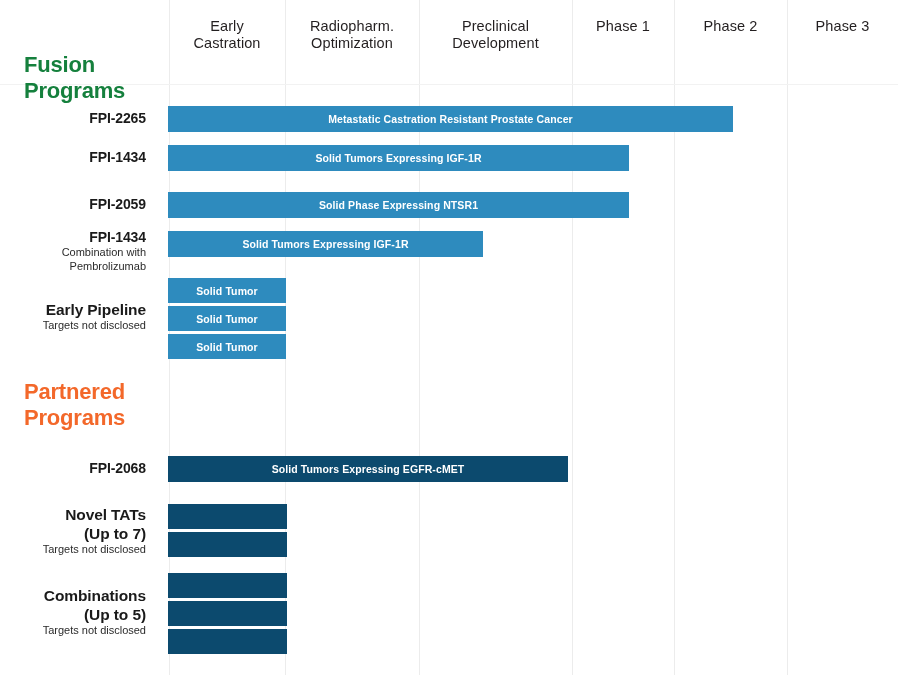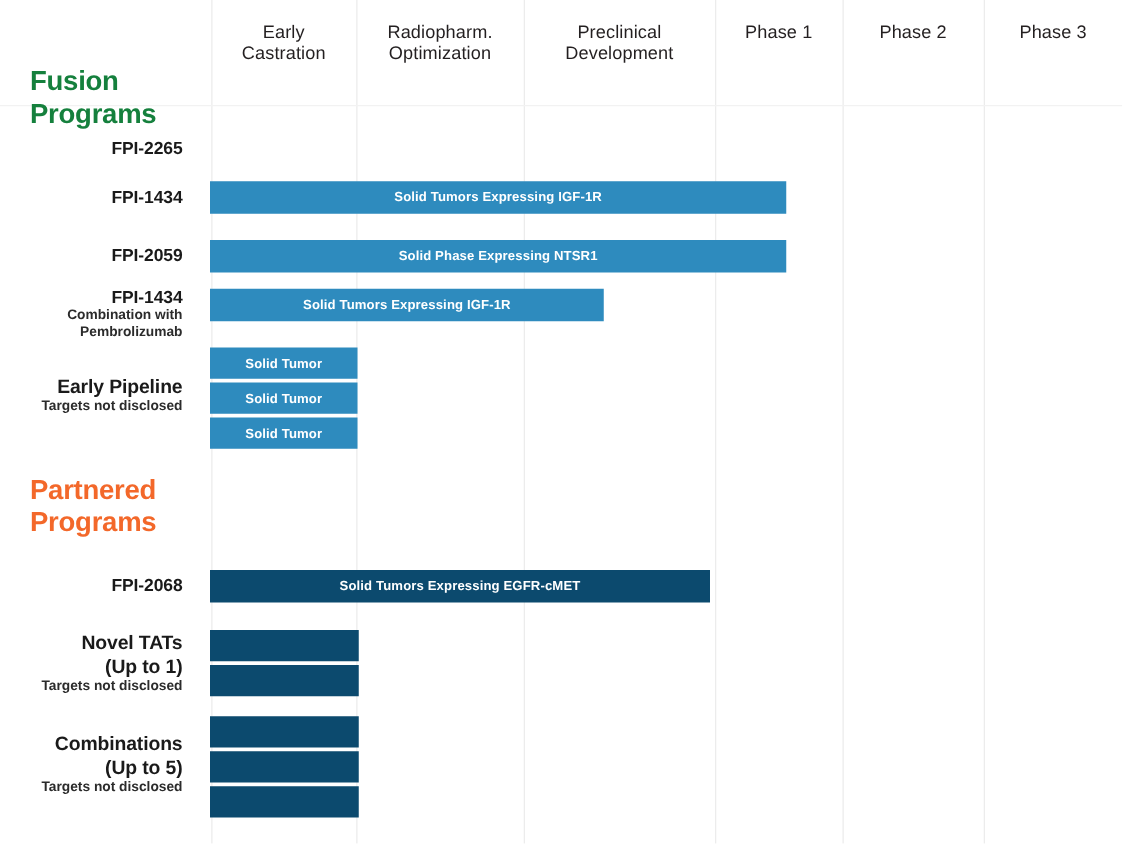--- a/index.html
+++ b/index.html
@@ -70,21 +70,21 @@
     white-space: nowrap;
   }
   .row-label .lbl-main.big {
     font-size: 15.5px;
     line-height: 19px;
   }
   .row-label .lbl-sub {
     display: block;
     font-size: 11px;
     line-height: 13.5px;
-    font-weight: 700;
+    font-weight: 400;
     color: #2b2b2b;
     white-space: nowrap;
   }
 
   
   .bar {
     position: absolute;
     display: flex;
     align-items: center;
     justify-content: center;
@@ -145,20 +145,23 @@
   </div>
 
   <div class="section-title partnered" style="left:24px; top:379px; width:140px; text-align:left;">
     <span>Partnered</span><br>
     <span>Programs</span>
   </div>
 
   <div class="row-label" style="left:0px; top:110px; width:146px;">
     <span class="lbl-main">FPI-2265</span>
   </div>
+  <div class="bar blue" style="left:168px; top:106px; width:565px; height:26px;">
+    <span>Metastatic Castration Resistant Prostate Cancer</span>
+  </div>
 
   <div class="row-label" style="left:0px; top:149px; width:146px;">
     <span class="lbl-main">FPI-1434</span>
   </div>
   <div class="bar blue" style="left:168px; top:145px; width:461px; height:26px;">
     <span>Solid Tumors Expressing IGF-1R</span>
   </div>
 
   <div class="row-label" style="left:0px; top:196px; width:146px;">
     <span class="lbl-main">FPI-2059</span>
@@ -192,21 +195,21 @@
 
   <div class="row-label" style="left:0px; top:460px; width:146px;">
     <span class="lbl-main">FPI-2068</span>
   </div>
   <div class="bar orange" style="left:168px; top:456px; width:400px; height:26px;">
     <span>Solid Tumors Expressing EGFR-cMET</span>
   </div>
 
   <div class="row-label" style="left:0px; top:505px; width:146px;">
     <span class="lbl-main big">Novel TATs</span>
-    <span class="lbl-main big">(Up to 1)</span>
+    <span class="lbl-main big">(Up to 7)</span>
     <span class="lbl-sub">Targets not disclosed</span>
   </div>
   <div class="bar orange" style="left:168px; top:504px; width:119px; height:25px;">
     <span></span>
   </div>
   <div class="bar orange" style="left:168px; top:532px; width:119px; height:25px;">
     <span></span>
   </div>
 
   <div class="row-label" style="left:0px; top:586px; width:146px;">

